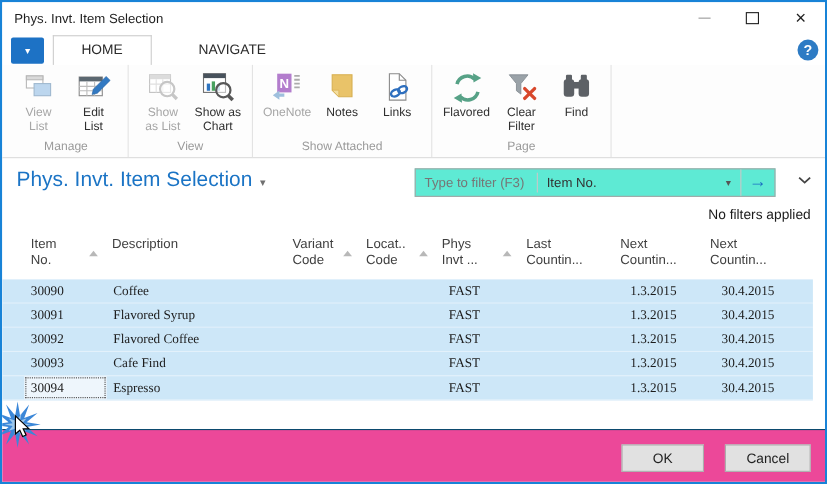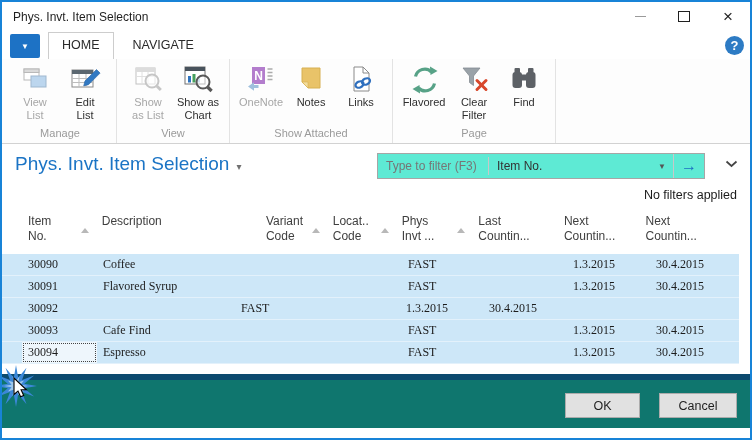--- a/index.html
+++ b/index.html
@@ -9,21 +9,21 @@
   .titlebar .title{position:absolute;left:11px;top:0;line-height:30px;font-size:12px;color:#1f1f1f;}
   .wc{position:absolute;top:0;width:44px;height:29px;display:flex;align-items:center;justify-content:center;cursor:default;}
   .wc-min{right:88px;}.wc-max{right:44px;}.wc-close{right:0;}
   .min-bar{width:11px;height:1px;background:#9a9a9a;}
   .max-box{width:10px;height:9px;border:1px solid #1f1f1f;}
   .close-x{font-size:17px;color:#1f1f1f;line-height:17px;}
   
   .tabrow{position:absolute;left:0;top:30px;right:0;height:27px;background:#fff;}
   .appbtn{position:absolute;left:8px;top:2px;width:30px;height:24px;background:#1d72c5;border-radius:2px;display:flex;align-items:center;justify-content:center;color:#fff;font-size:8px;}
   #tabs{position:absolute;left:46px;top:0;height:27px;display:flex;}
-  .tab{height:26px;line-height:26px;padding:0 13px;font-size:12.5px;color:#2a2a2a;margin-right:6px;text-align:center;}
+  .tab{height:26px;line-height:26px;padding:0 25px;font-size:12.5px;color:#2a2a2a;margin-right:18px;text-align:center;}
   .tab.sel{border:1px solid #cdcdcd;border-bottom:1px solid #fff;background:#fff;line-height:24px;}
   .helpbtn{position:absolute;right:6px;top:4px;width:19px;height:19px;border-radius:50%;background:#2d7bc4;color:#fff;font-size:13px;font-weight:bold;display:flex;align-items:center;justify-content:center;}
   
   .ribbon{position:absolute;left:0;top:57px;right:0;height:85px;background:#fdfdfd;border-bottom:1px solid #d2d2d2;box-sizing:border-box;}
   #ribbon-groups{display:flex;height:84px;padding-left:2px;}
   .rgroup{display:flex;flex-direction:column;justify-content:space-between;padding:3px 6px 0;border-right:1px solid #e3e3e3;}
   .rrow{display:flex;align-items:flex-start;}
   .rbtn{display:flex;flex-direction:column;align-items:center;min-width:44px;padding:0 3px;}
   .ricon{height:34px;display:flex;align-items:center;justify-content:center;}
   .rlabel{font-size:11px;line-height:13px;text-align:center;color:#2f2f2f;white-space:nowrap;}
@@ -43,21 +43,21 @@
   .status{position:absolute;right:13px;top:44px;font-size:12.5px;color:#1b1b1b;}
   
   .thead{position:absolute;left:0;top:67px;right:23px;height:43px;padding-left:20px;display:flex;box-sizing:border-box;}
   .hcell{position:relative;padding:3px 0 0 6px;font-size:12px;line-height:15px;color:#3f3f3f;box-sizing:border-box;overflow:hidden;white-space:nowrap;}
   .sortarrow{position:absolute;right:7px;top:17px;width:0;height:0;border-left:4px solid transparent;border-right:4px solid transparent;border-bottom:5px solid #b8b8b8;}
   .tbody{position:absolute;left:0;top:110px;right:11px;}
   .trow{display:flex;height:21px;background:#cde7f8;border-bottom:1px solid #e3f1fb;padding-left:20px;}
   .tcell{padding-left:6px;font-size:12px;line-height:21px;color:#1c1c1c;box-sizing:border-box;overflow:hidden;white-space:nowrap;font-family:Liberation Serif, serif;}
   .tcell.focus{background:#eef6fc;outline:1px dotted #444;outline-offset:-2px;}
   
-  .footer{position:absolute;left:0;top:372px;right:0;height:48px;background:#0f766e;border-top:6px solid #0c4a6e;}
+  .footer{position:absolute;left:0;top:388px;right:0;height:48px;background:#ec4899;border-top:1px solid #0c4a6e;}
   .btn{position:absolute;top:13px;height:25px;background:#e1e1e1;border:1px solid #acacac;font-size:12.5px;color:#1f1f1f;font-family:"Liberation Sans",sans-serif;}
   .btn-ok{right:110px;width:75px;}
   .btn-cancel{right:13px;width:78px;}
   .cursorfx{position:absolute;left:-12px;top:216px;width:52px;height:52px;z-index:9;pointer-events:none;}
 </style>
 </head>
 <body>
 
 <div class="window">
 
@@ -273,20 +273,21 @@
           <div class="tcell" style="width: 167px;">Flavored Syrup</div>
           <div class="tcell" style="width: 68px;"></div>
           <div class="tcell" style="width: 70px;"></div>
           <div class="tcell" style="width: 78px;">FAST</div>
           <div class="tcell" style="width: 87px;"></div>
           <div class="tcell" style="width: 83px;">1.3.2015</div>
           <div class="tcell" style="width: 89px;">30.4.2015</div>
         </div>
         <div class="trow">
           <div class="tcell" style="width: 75px;">30092</div>
+          <div class="tcell" style="width: 167px;">Flavored Coffee</div>
           <div class="tcell" style="width: 68px;"></div>
           <div class="tcell" style="width: 70px;"></div>
           <div class="tcell" style="width: 78px;">FAST</div>
           <div class="tcell" style="width: 87px;"></div>
           <div class="tcell" style="width: 83px;">1.3.2015</div>
           <div class="tcell" style="width: 89px;">30.4.2015</div>
         </div>
         <div class="trow">
           <div class="tcell" style="width: 75px;">30093</div>
           <div class="tcell" style="width: 167px;">Cafe Find</div>

